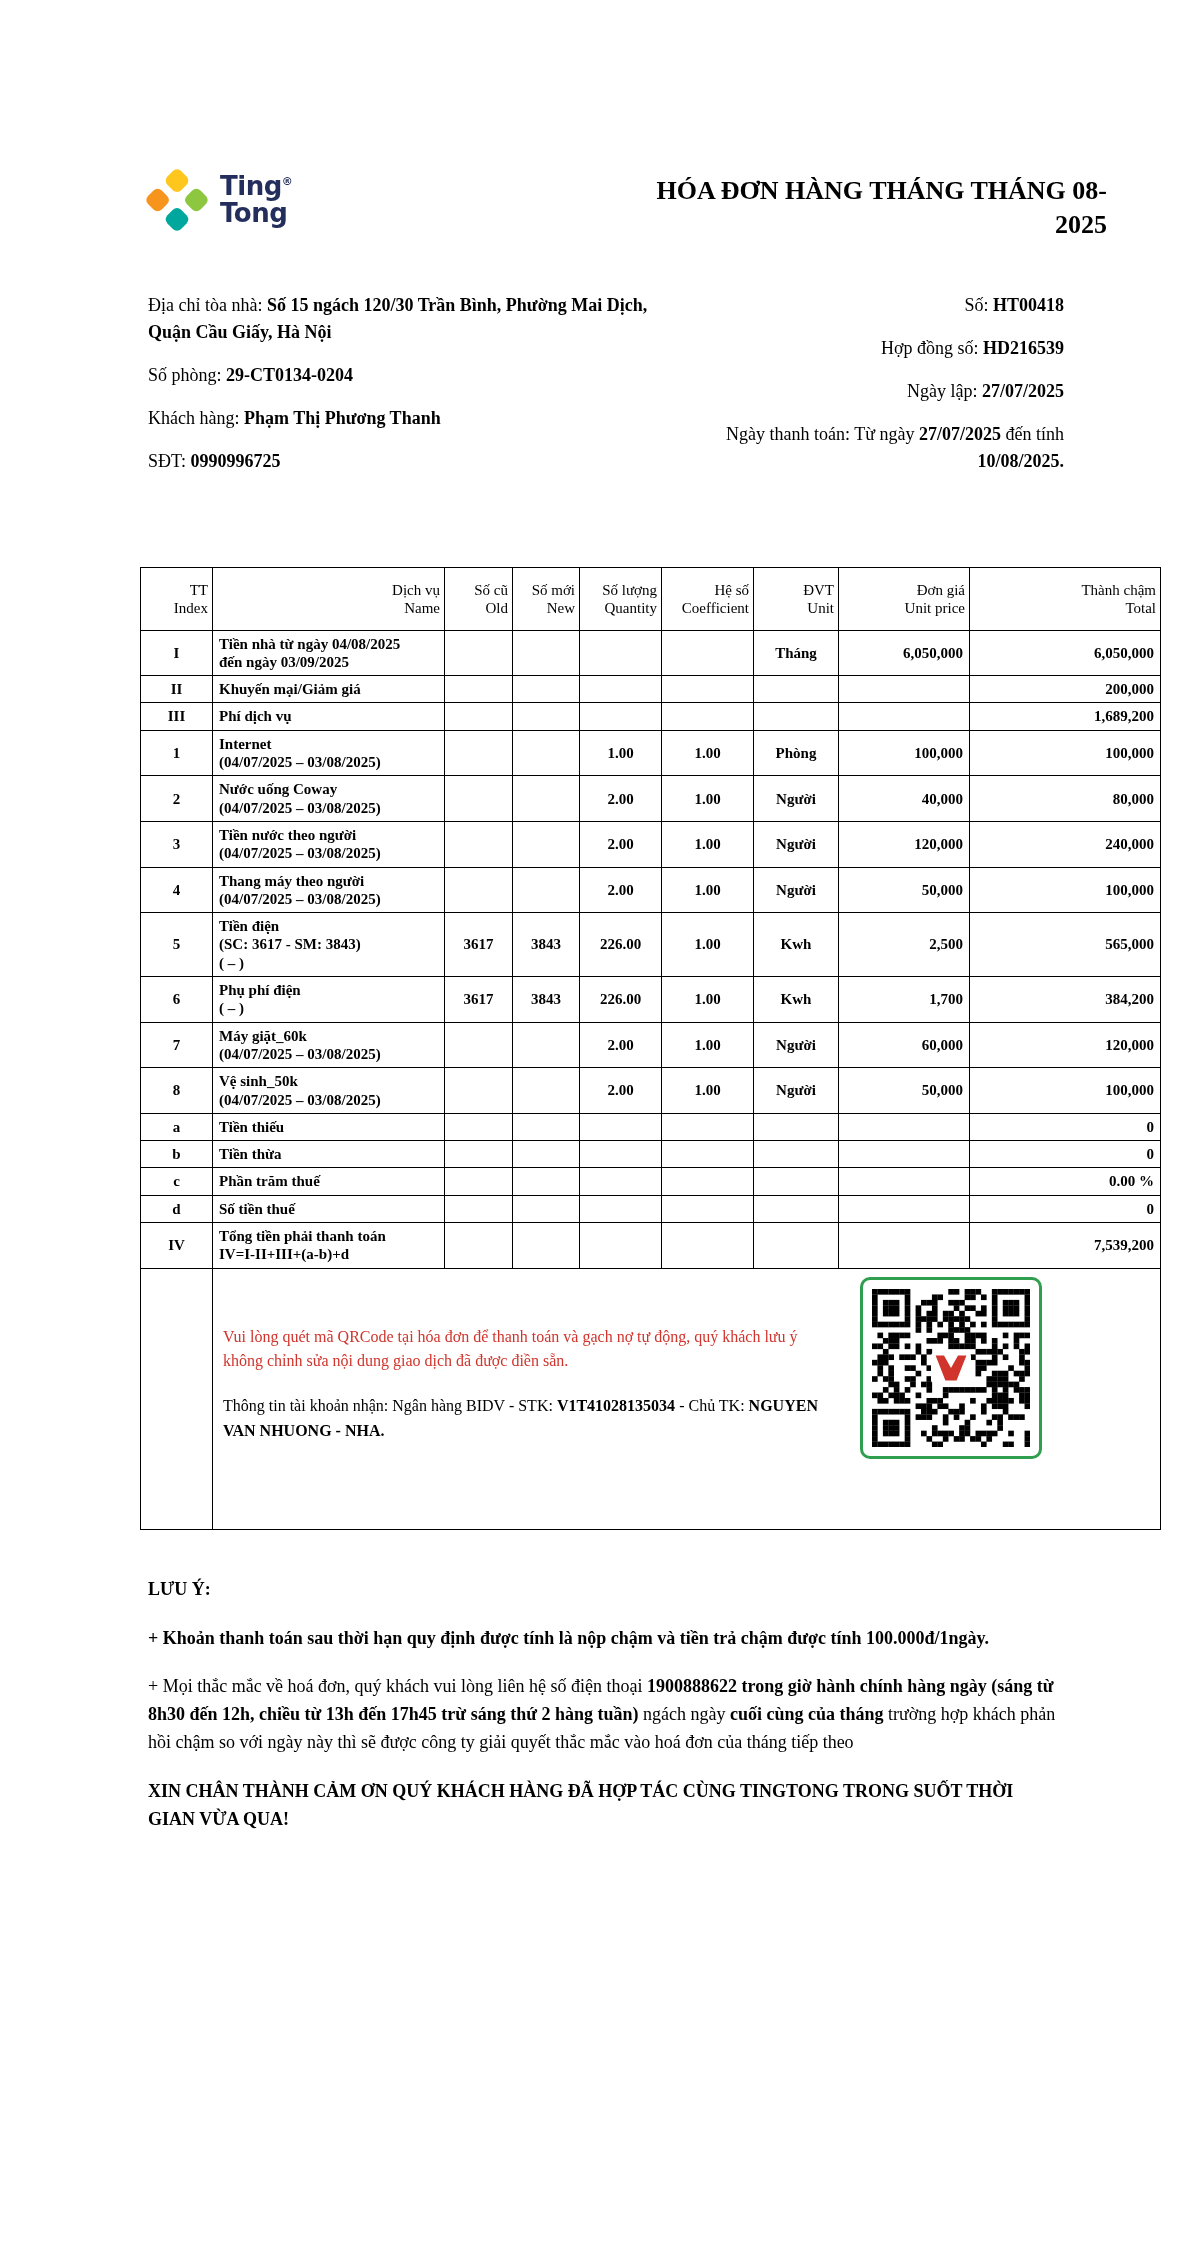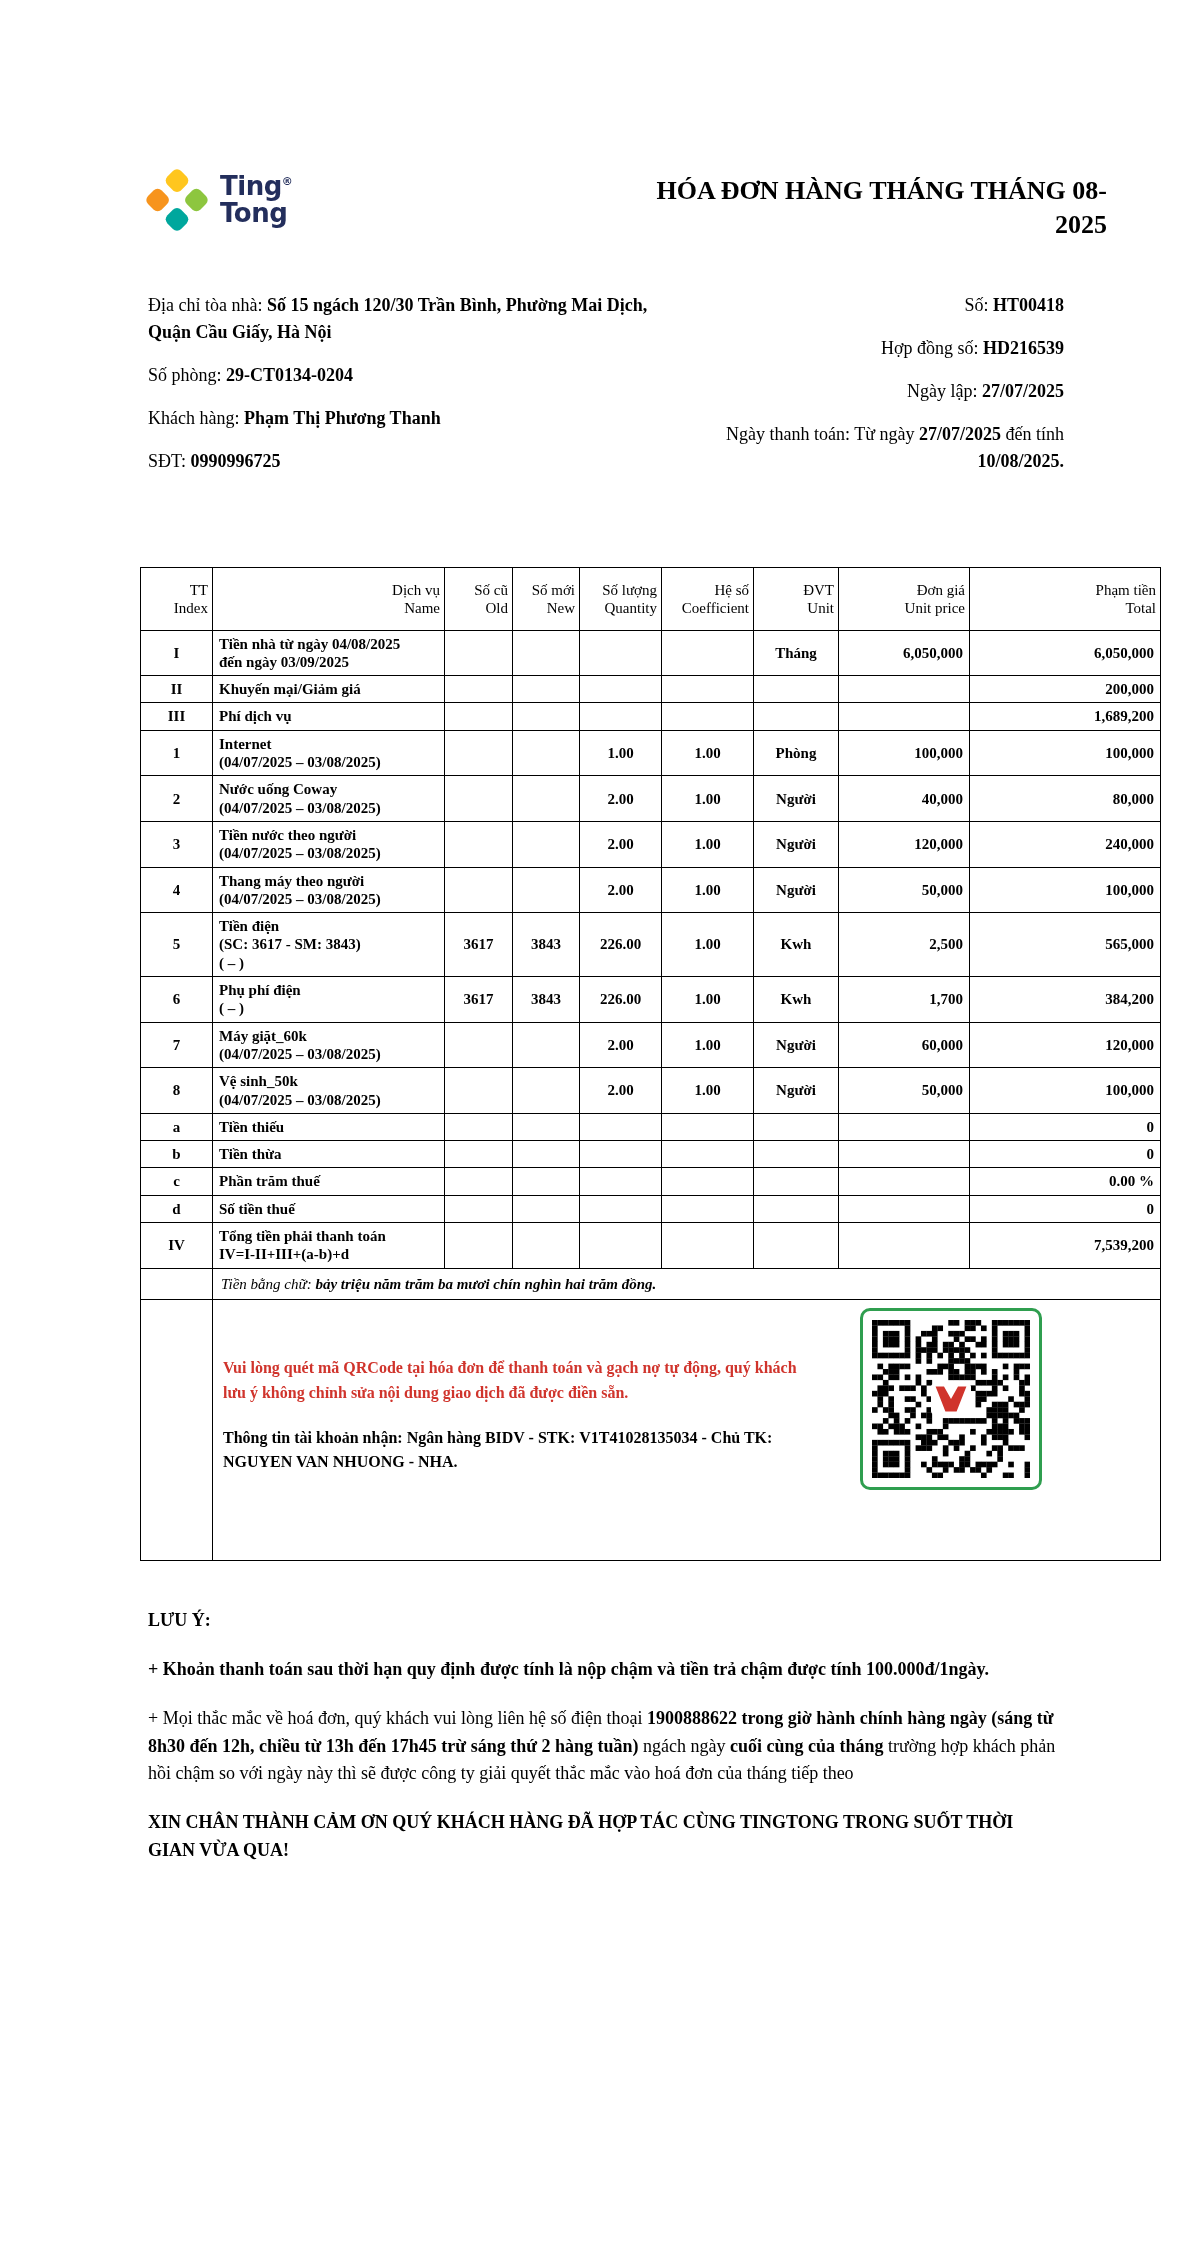--- a/index.html
+++ b/index.html
@@ -19,21 +19,21 @@
   .info p{margin:0 0 16px 0;line-height:1.5;}
   
   .table-wrap{margin:76px 0 0 140px;}
   table{border-collapse:collapse;table-layout:fixed;width:1020px;}
   th,td{border:1px solid #000;}
   th{font-size:15px;font-weight:400;text-align:right;padding:13px 4px;line-height:1.2;vertical-align:middle;}
   td{font-size:15px;font-weight:700;padding:4px 6px;line-height:1.22;vertical-align:middle;}
   .ta-c{text-align:center;} .ta-l{text-align:left;margin-left:35px;} .ta-r{text-align:right;}
   .words-cell{font-weight:400;font-style:italic;padding:6px 8px;}
   .words-value{font-weight:700;}
-  .qr-cell{font-weight:700;height:252px;position:relative;vertical-align:top;}
+  .qr-cell{font-weight:400;height:252px;position:relative;vertical-align:top;}
   .red-note{color:var(--accent-red,#d0342c);width:575px;margin:52px 0 0 4px;font-size:16px;line-height:1.55;}
   .account{width:600px;margin:20px 0 0 4px;font-size:16px;line-height:1.55;}
   .qr-box{position:absolute;top:8px;right:118px;width:176px;height:176px;
           border:3px solid var(--qr-frame-green,#2f9e4f);border-radius:10px;background:#fff;
           display:flex;align-items:center;justify-content:center;}
   .qr-logo{position:absolute;top:50%;left:50%;transform:translate(-50%,-50%);
            background:#fff;padding:1px 3px;border-radius:3px;line-height:0;}
   .qr-logo path{fill:var(--accent-red,#d0342c);}
   
   .footer{padding:46px 138px 0 148px;font-size:18px;}
@@ -120,21 +120,21 @@
             </th>
             <th>
               <div>ĐVT</div>
               <div>Unit</div>
             </th>
             <th>
               <div>Đơn giá</div>
               <div>Unit price</div>
             </th>
             <th>
-              <div>Phạm tiền</div>
+              <div>Thành chậm</div>
               <div>Total</div>
             </th>
           </tr>
         </thead>
       <tbody>
           <tr>
             <td class="ta-c">I</td>
             <td class="ta-l">
               <div>Tiền nhà từ ngày 04/08/2025</div>
               <div>đến ngày 03/09/2025</div>
@@ -347,24 +347,20 @@
             <td class="ta-c"></td>
             <td class="ta-c"></td>
             <td class="ta-c"></td>
             <td class="ta-c"></td>
             <td class="ta-c"></td>
             <td class="ta-r"></td>
             <td class="ta-r">7,539,200</td>
           </tr>
         </tbody>
       <tfoot>
-        <tr>
-          <td class="ta-c"></td>
-          <td colspan="8" class="words-cell ta-l"><span>Tiền bằng chữ: </span><span class="words-value">bảy triệu năm trăm ba mươi chín nghìn hai trăm đồng.</span></td>
-        </tr>
         <tr>
           <td class="ta-c"></td>
           <td colspan="8" class="qr-cell ta-l">
             <p class="red-note">Vui lòng quét mã QRCode tại hóa đơn để thanh toán và gạch nợ tự động, quý khách lưu ý không chỉnh sửa nội dung giao dịch đã được điền sẵn.</p>
             <p class="account"><span>Thông tin tài khoản nhận: Ngân hàng BIDV - STK: </span><b>V1T41028135034</b><span> - Chủ TK: </span><b>NGUYEN VAN NHUONG - NHA.</b></p>
             <div class="qr-box">
               <svg id="qr-svg" width="158" height="158" viewBox="0 0 158 158">
                   <g fill="#000">
                     <rect x="0.00" y="0.00" width="5.65" height="5.65"></rect>
                     <rect x="5.45" y="0.00" width="5.65" height="5.65"></rect>

